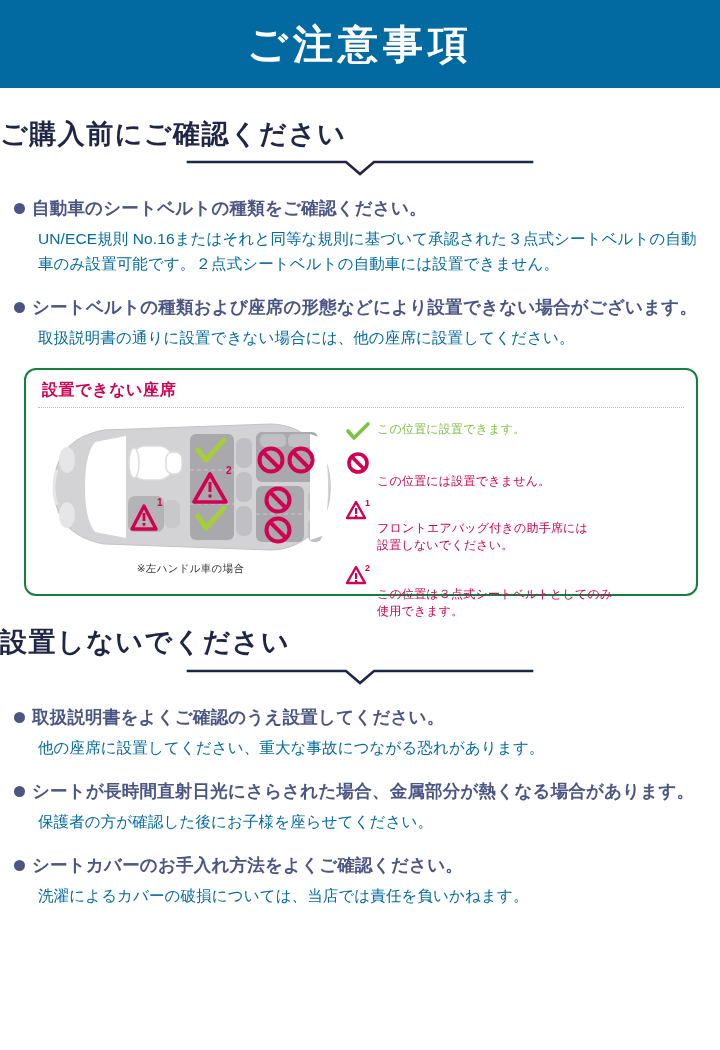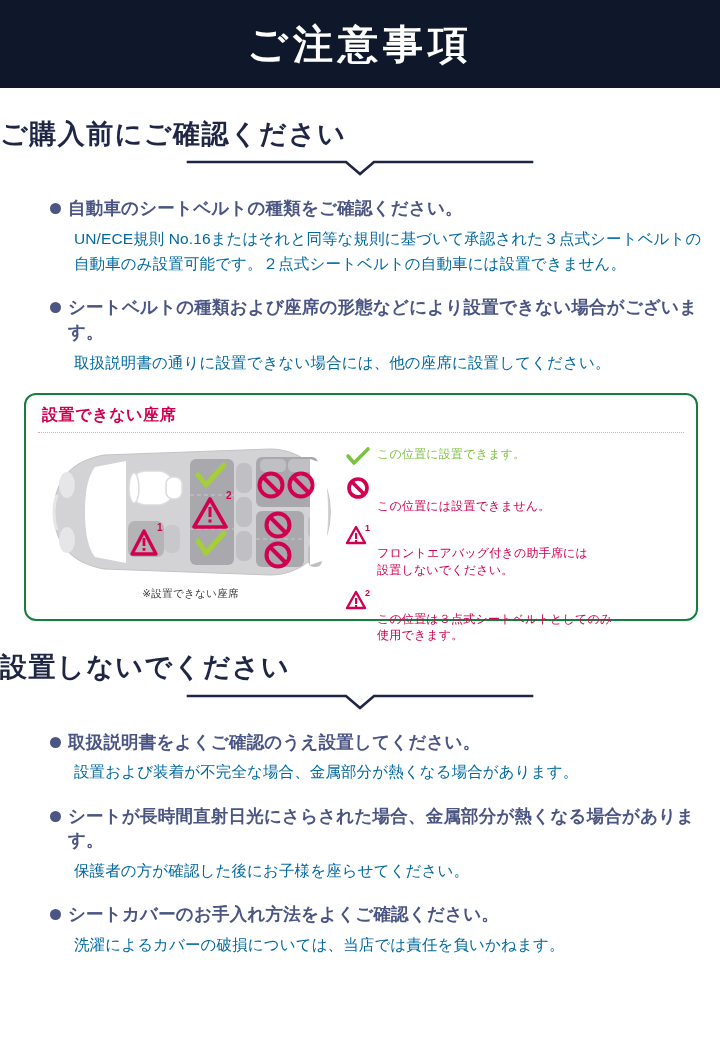--- a/index.html
+++ b/index.html
@@ -13,21 +13,21 @@
     font-family: "Liberation Sans", "DejaVu Sans", sans-serif;
     color: #1f1f1f;
     overflow: hidden;
     position: relative;
   }
 
   
   .banner {
     width: 720px;
     height: 88px;
-    background: #0f172a;
+    background: #0369a1;
     display: flex;
     align-items: center;
     justify-content: center;
   }
   .banner-title {
     color: #ffffff;
     font-size: 40px;
     font-weight: bold;
     letter-spacing: 5px;
     line-height: 1;
@@ -46,22 +46,21 @@
     display: block;
     line-height: 1.2;
   }
   .sh-rule {
     display: block;
     margin: 9px auto 0 auto;
   }
 
   
   .bullets {
-    padding: 0 14px 0 30px;
-    margin-left: 20px;
+    padding: 0 14px 0 14px;
   }
   .bullet-item {
     margin-top: 19px;
   }
   .bullet-head {
     display: flex;
     align-items: flex-start;
     color: #4a5584;
     font-weight: bold;
     font-size: 17.5px;
@@ -260,21 +259,21 @@
         <g>
           <circle cx="240" cy="88" r="11.5" fill="none" stroke="#d10050" stroke-width="4"></circle>
           <line x1="232.5" y1="80.5" x2="247.5" y2="95.5" stroke="#d10050" stroke-width="4"></line>
         </g>
         <g>
           <circle cx="240" cy="118" r="11.5" fill="none" stroke="#d10050" stroke-width="4"></circle>
           <line x1="232.5" y1="110.5" x2="247.5" y2="125.5" stroke="#d10050" stroke-width="4"></line>
         </g>
 
       </svg>
-      <div class="car-caption">※設置できない座席</div>
+      <div class="car-caption">※左ハンドル車の場合</div>
     </div>
 
     <div class="diagram-right">
 
       <div class="legend-row">
         <span class="legend-icon">
           <svg width="26" height="20" viewBox="0 0 26 20">
             <path d="M3 10 L9 17 L23 3" fill="none" stroke="#7ec242" stroke-width="3.6" stroke-linecap="round" stroke-linejoin="round"></path>
           </svg>
         </span>
@@ -332,21 +331,21 @@
   </svg>
 </div>
 
 <div class="bullets">
 
   <div class="bullet-item">
     <div class="bullet-head">
       <span class="bullet-dot"></span>
       <span class="bullet-head-text">取扱説明書をよくご確認のうえ設置してください。</span>
     </div>
-    <div class="bullet-body">設置および装着が不完全な場合、金属部分が熱くなる場合があります。</div>
+    <div class="bullet-body">他の座席に設置してください、重大な事故につながる恐れがあります。</div>
   </div>
 
   <div class="bullet-item">
     <div class="bullet-head">
       <span class="bullet-dot"></span>
       <span class="bullet-head-text">シートが長時間直射日光にさらされた場合、金属部分が熱くなる場合があります。</span>
     </div>
     <div class="bullet-body">保護者の方が確認した後にお子様を座らせてください。</div>
   </div>
 

